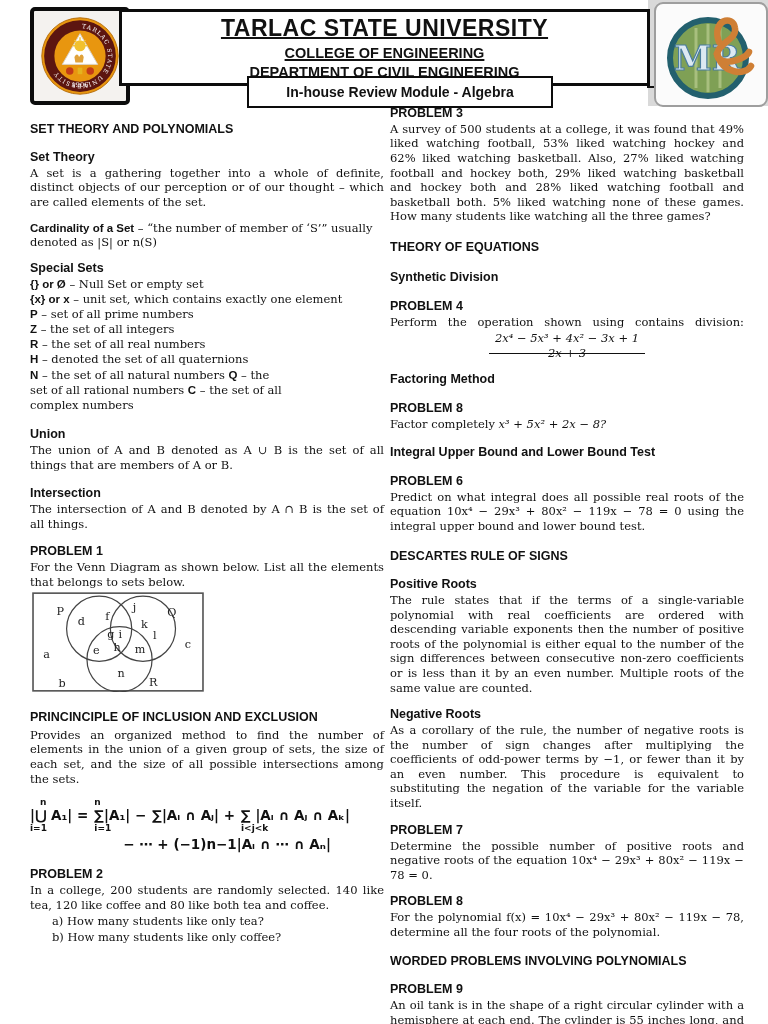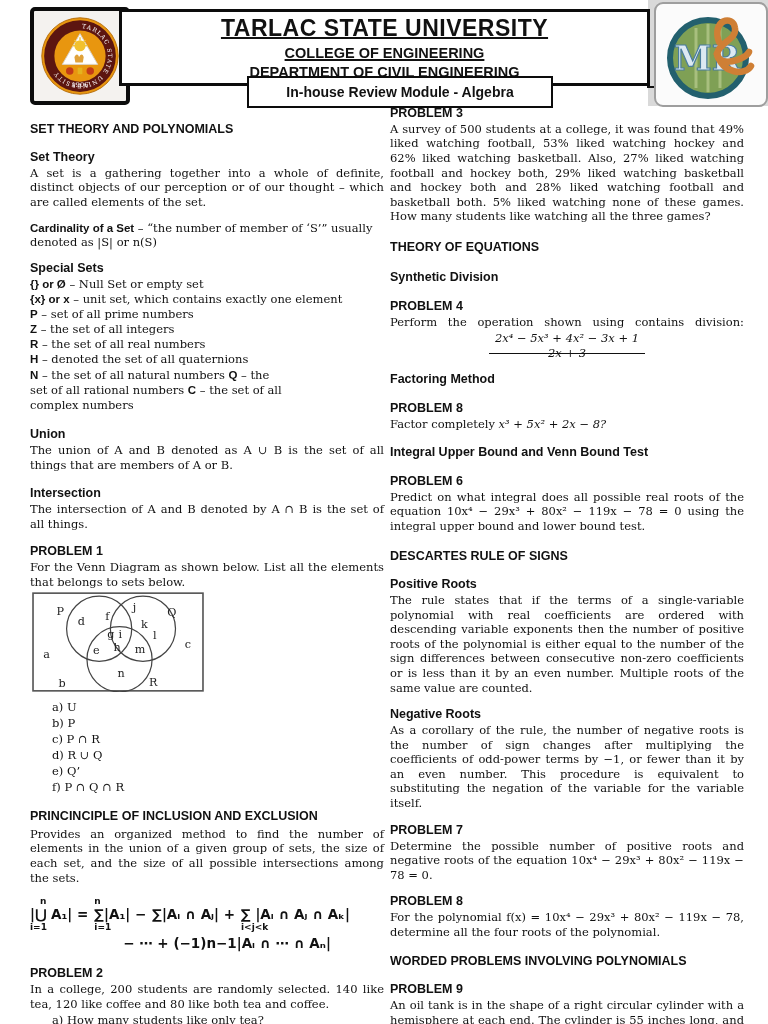--- a/index.html
+++ b/index.html
@@ -167,28 +167,20 @@
             <text x="85" y="45">i</text>
             <text x="99" y="19">j</text>
             <text x="107" y="35">k</text>
             <text x="119" y="46">l</text>
             <text x="101" y="60">m</text>
             <text x="84" y="83">n</text>
           </g>
         </svg>
       </div>
 
-      <div class="q-list">
-        <div>a) U</div>
-        <div>b) P</div>
-        <div>c) P ∩ R</div>
-        <div>d) R ∪ Q</div>
-        <div>e) Q’</div>
-        <div>f) P ∩ Q ∩ R</div>
-      </div>
 
       <h2 class="sec" style="margin:14px 0 2px 0;">PRINCINCIPLE OF INCLUSION AND EXCLUSION</h2>
       <p class="body">Provides an organized method to find the number of elements in the union of a given group of sets, the size of each set, and the size of all possible intersections among the sets.</p>
 
       <div class="formula">
         <div class="frow">
           <span class="fstack">
             <span class="lim top-shift">n</span>
             <span class="fmid">|⋃ A₁| =</span>
             <span class="lim">i=1</span>
@@ -235,21 +227,21 @@
           <span class="num math">2x⁴ − 5x³ + 4x² − 3x + 1</span><br>
           <span class="den math">2x + 3</span>
         </span>
       </div>
 
       <h3 class="sub" style="margin-top:12px;">Factoring Method</h3>
 
       <div class="prob-h" style="margin-top:13px;">PROBLEM 8</div>
       <p class="body-nj"><span>Factor completely </span><span class="math">x³ + 5x² + 2x − 8?</span></p>
 
-      <h3 class="sub" style="margin-top:13px;">Integral Upper Bound and Venn Bound Test</h3>
+      <h3 class="sub" style="margin-top:13px;">Integral Upper Bound and Lower Bound Test</h3>
 
       <div class="prob-h" style="margin-top:13px;">PROBLEM 6</div>
       <p class="body">Predict on what integral does all possible real roots of the equation 10x⁴ − 29x³ + 80x² − 119x − 78 = 0 using the integral upper bound and lower bound test.</p>
 
       <h2 class="sec" style="margin:16px 0 12px 0;">DESCARTES RULE OF SIGNS</h2>
 
       <h3 class="sub">Positive Roots</h3>
       <p class="body">The rule states that if the terms of a single-variable polynomial with real coefficients are ordered with descending variable exponents then the number of positive roots of the polynomial is either equal to the number of the sign differences between consecutive non-zero coefficients or is less than it by an even number. Multiple roots of the same value are counted.</p>
 
       <h3 class="sub" style="margin-top:12px;">Negative Roots</h3>

